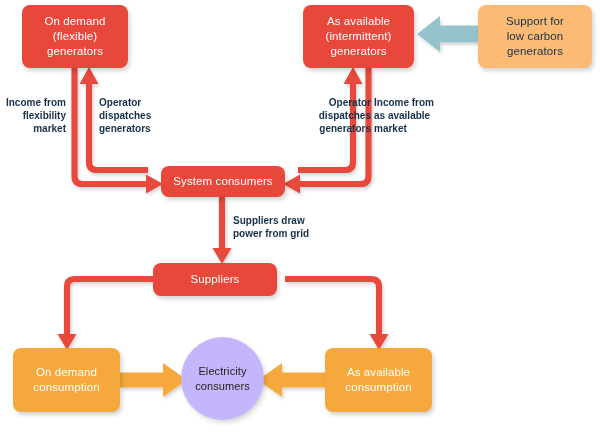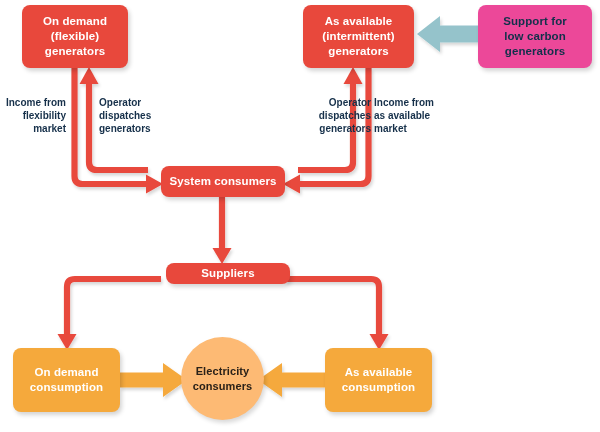--- a/index.html
+++ b/index.html
@@ -27,40 +27,40 @@
     height: 432px;
   }
   .node {
     position: absolute;
     box-sizing: border-box;
     display: flex;
     align-items: center;
     justify-content: center;
     text-align: center;
     border-radius: 8px;
-    font-weight: bold;
+    font-weight: normal;
     line-height: 1.28;
     letter-spacing: 0.1px;
     box-shadow: 2px 3px 4px rgba(0,0,0,0.17);
     z-index: 3;
   }
   .node-red {
     background: #e8483c;
     color: #ffffff;
   }
   .node-blue {
-    background: #ec4899;
+    background: #fdba74;
     color: #12304a;
   }
   .node-orange {
     background: #f5a93c;
     color: #ffffff;
   }
   .node-circle {
-    background: #fdba74;
+    background: #c4b5fd;
     color: #2a2118;
     border-radius: 50%;
   }
   .node-inner {
     padding: 0 4px;
     width: 100%;
   }
   .label {
     position: absolute;
     color: #16304a;
@@ -84,21 +84,21 @@
   }
   #node-support-low-carbon {
     left: 478px; top: 5px; width: 114px; height: 63px;
     font-size: 11.5px;
   }
   #node-system-operator {
     left: 161px; top: 166px; width: 124px; height: 31px;
     font-size: 11.5px;
   }
   #node-suppliers {
-    left: 166px; top: 263px; width: 124px; height: 21px;
+    left: 153px; top: 263px; width: 124px; height: 33px;
     font-size: 11.5px;
   }
   #node-on-demand-consumption {
     left: 13px; top: 348px; width: 107px; height: 64px;
     font-size: 11.5px;
   }
   #node-as-available-consumption {
     left: 325px; top: 348px; width: 107px; height: 64px;
     font-size: 11.5px;
   }
@@ -208,14 +208,16 @@
 generators</div>
 
   <div class="label label-right" id="label-operator-dispatches-right" style="white-space: pre-line;">Operator
 dispatches
 generators</div>
 
   <div class="label label-left" id="label-income-as-available" style="white-space: pre-line;">Income from
 as available
 market</div>
 
+  <div class="label label-left" id="label-suppliers-draw" style="white-space: pre-line;">Suppliers draw
+power from grid</div>
 
 </div>
 
 </body></html>

